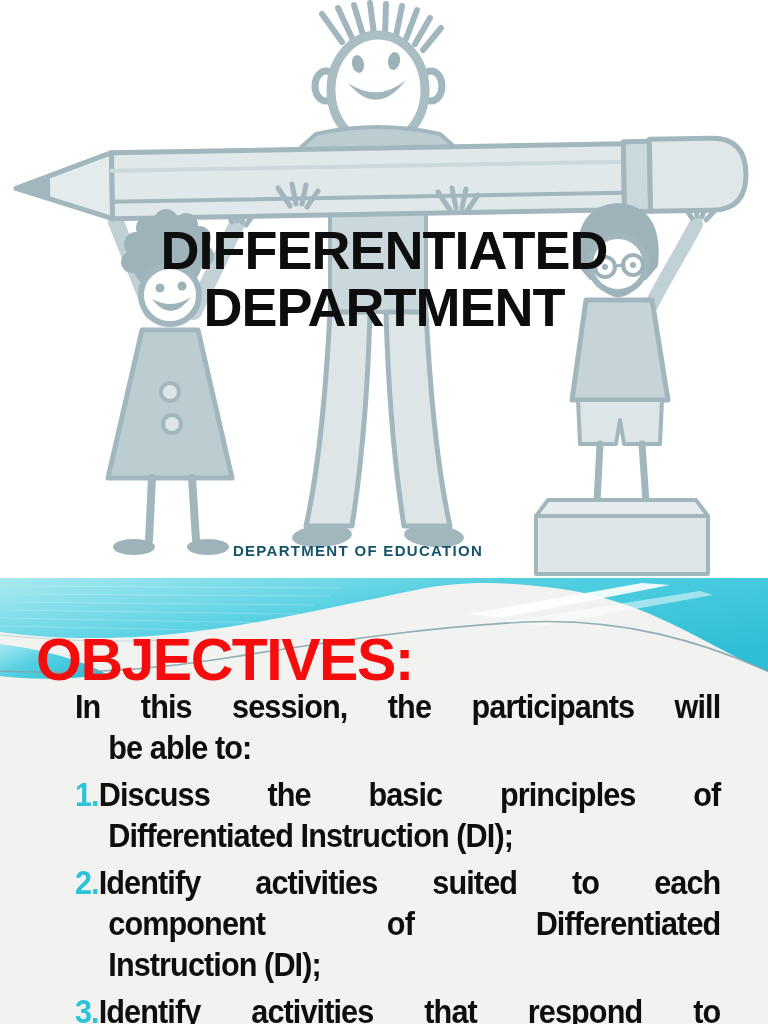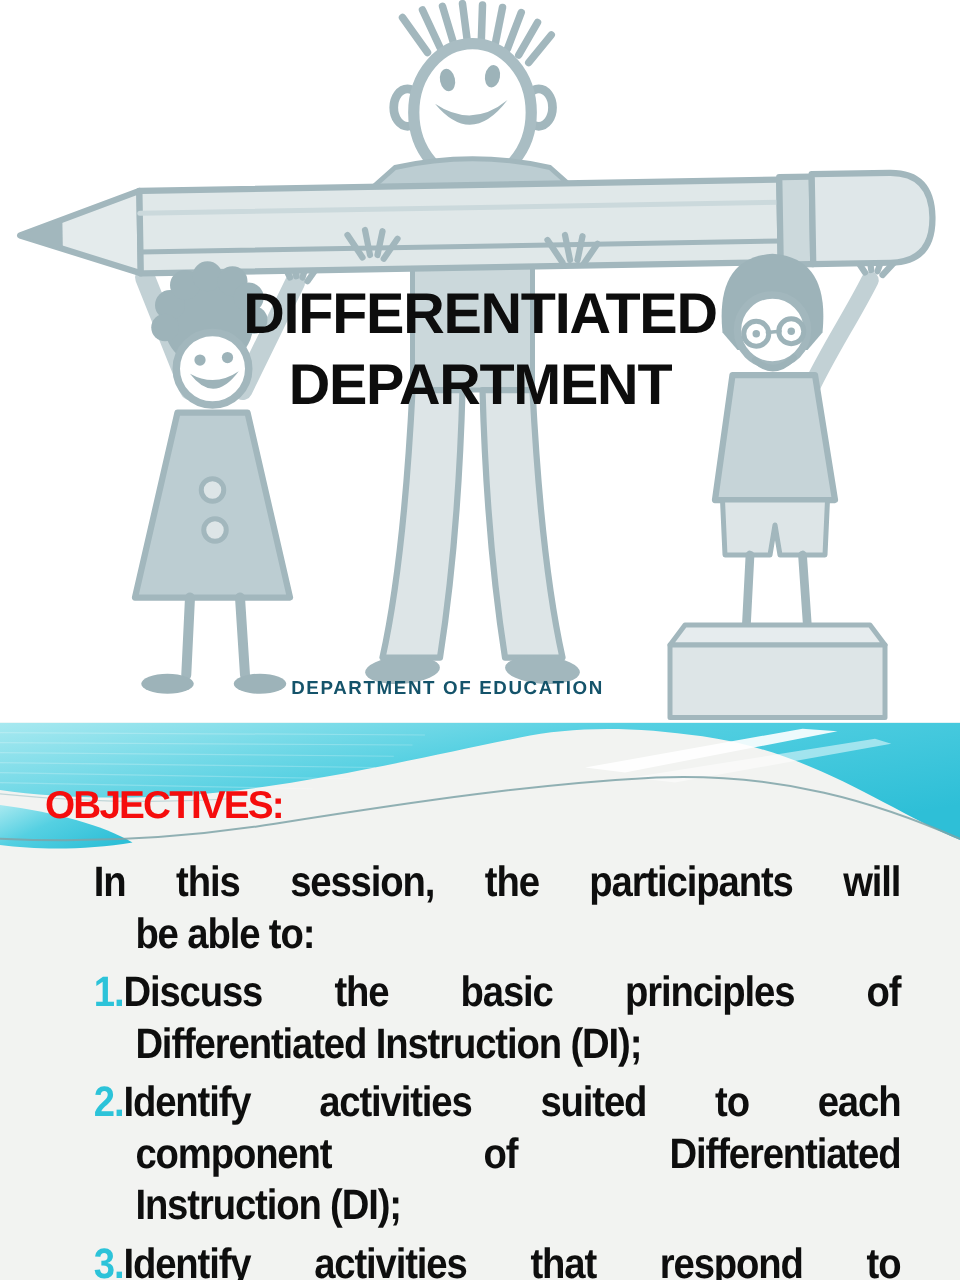--- a/index.html
+++ b/index.html
@@ -7,37 +7,37 @@
     width:768px;height:1024px;overflow:hidden;background:#ffffff;
     font-family:"Liberation Sans", sans-serif;position:relative;
   }
   .viewer{width:768px;height:1024px;position:relative;overflow:hidden;background:#fff;}
 
   
   .slide1{position:absolute;top:0;left:0;width:768px;height:578px;background:#ffffff;overflow:hidden;}
   .slide1 svg{position:absolute;top:0;left:0;}
   .s1-title{
     position:absolute;top:222px;left:0;width:768px;text-align:center;
-    font-weight:bold;font-size:46px;line-height:57px;color:#0d0d0d;
+    font-weight:bold;font-size:54px;line-height:57px;color:#0d0d0d;
     letter-spacing:-1px;
   }
   .s1-footer{
     position:absolute;top:542px;left:-26px;width:768px;text-align:center;
     font-weight:bold;font-size:15px;letter-spacing:1.3px;color:#14536a;
   }
 
   
   .slide2{
     position:absolute;top:578px;left:0;width:768px;height:446px;
     background:#f2f3f1;overflow:hidden;
   }
   .wave{position:absolute;top:0;left:0;}
   .s2-heading{
     position:absolute;top:48px;left:36px;
-    font-weight:bold;font-size:31px;letter-spacing:-1.5px;color:#f50d0d;
+    font-weight:bold;font-size:59px;letter-spacing:-1.5px;color:#f50d0d;
   }
   .s2-body{
     position:absolute;top:108px;left:75px;width:717px;
     transform:scaleX(0.9);transform-origin:top left;
     font-weight:bold;font-size:34px;line-height:41px;color:#0e0e0e;
     letter-spacing:-1px;
   }
   .line{width:717px;text-align:left;}
   .line.fill{text-align:justify;text-align-last:justify;}
   .line.indent{padding-left:37px;width:680px;box-sizing:content-box;}

